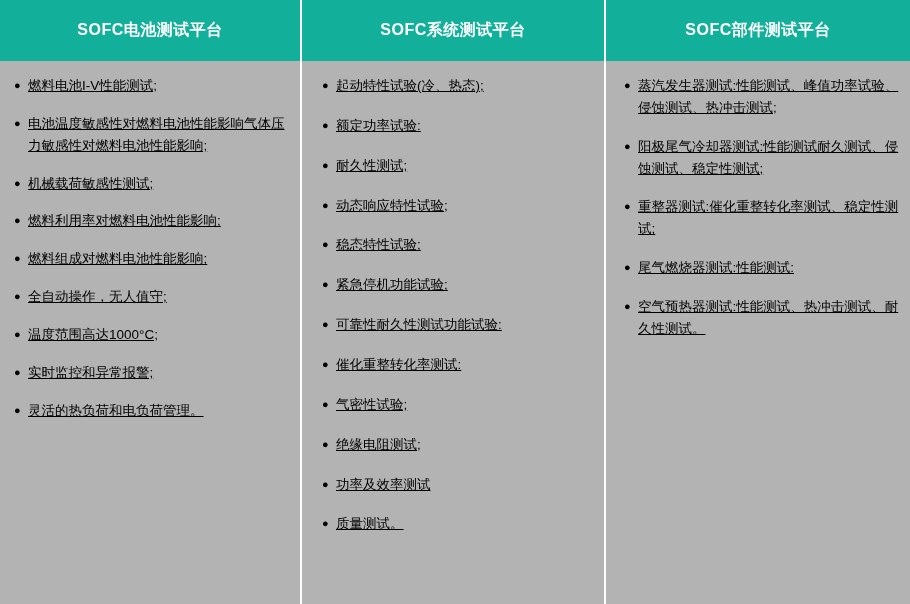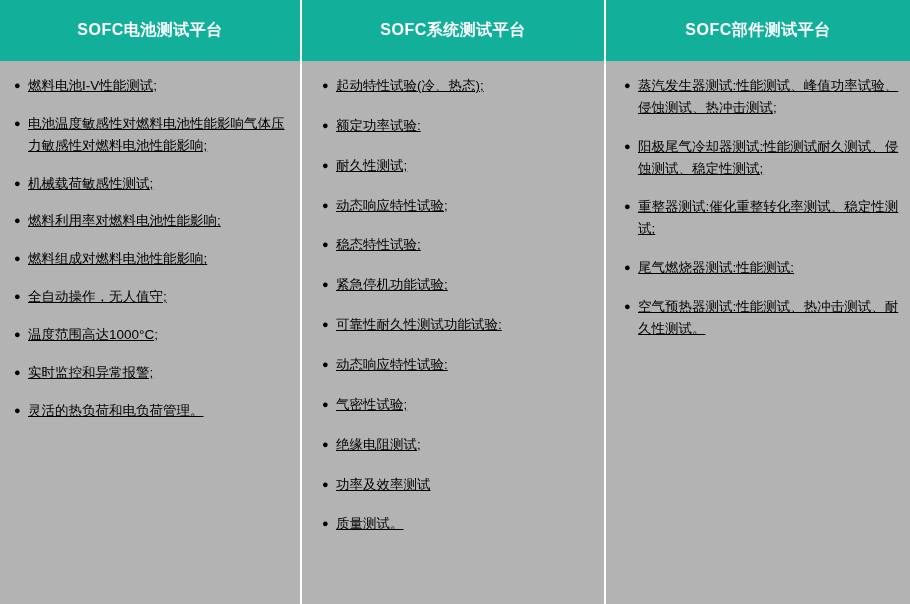--- a/index.html
+++ b/index.html
@@ -185,21 +185,21 @@
         <li>
             <span class="bullet">●</span>
             <span class="txt">紧急停机功能试验;</span>
           </li>
         <li>
             <span class="bullet">●</span>
             <span class="txt">可靠性耐久性测试功能试验:</span>
           </li>
         <li>
             <span class="bullet">●</span>
-            <span class="txt">动态响应特性试验:</span>
+            <span class="txt">催化重整转化率测试:</span>
           </li>
         <li>
             <span class="bullet">●</span>
             <span class="txt">气密性试验;</span>
           </li>
         <li>
             <span class="bullet">●</span>
             <span class="txt">绝缘电阻测试;</span>
           </li>
         <li>

